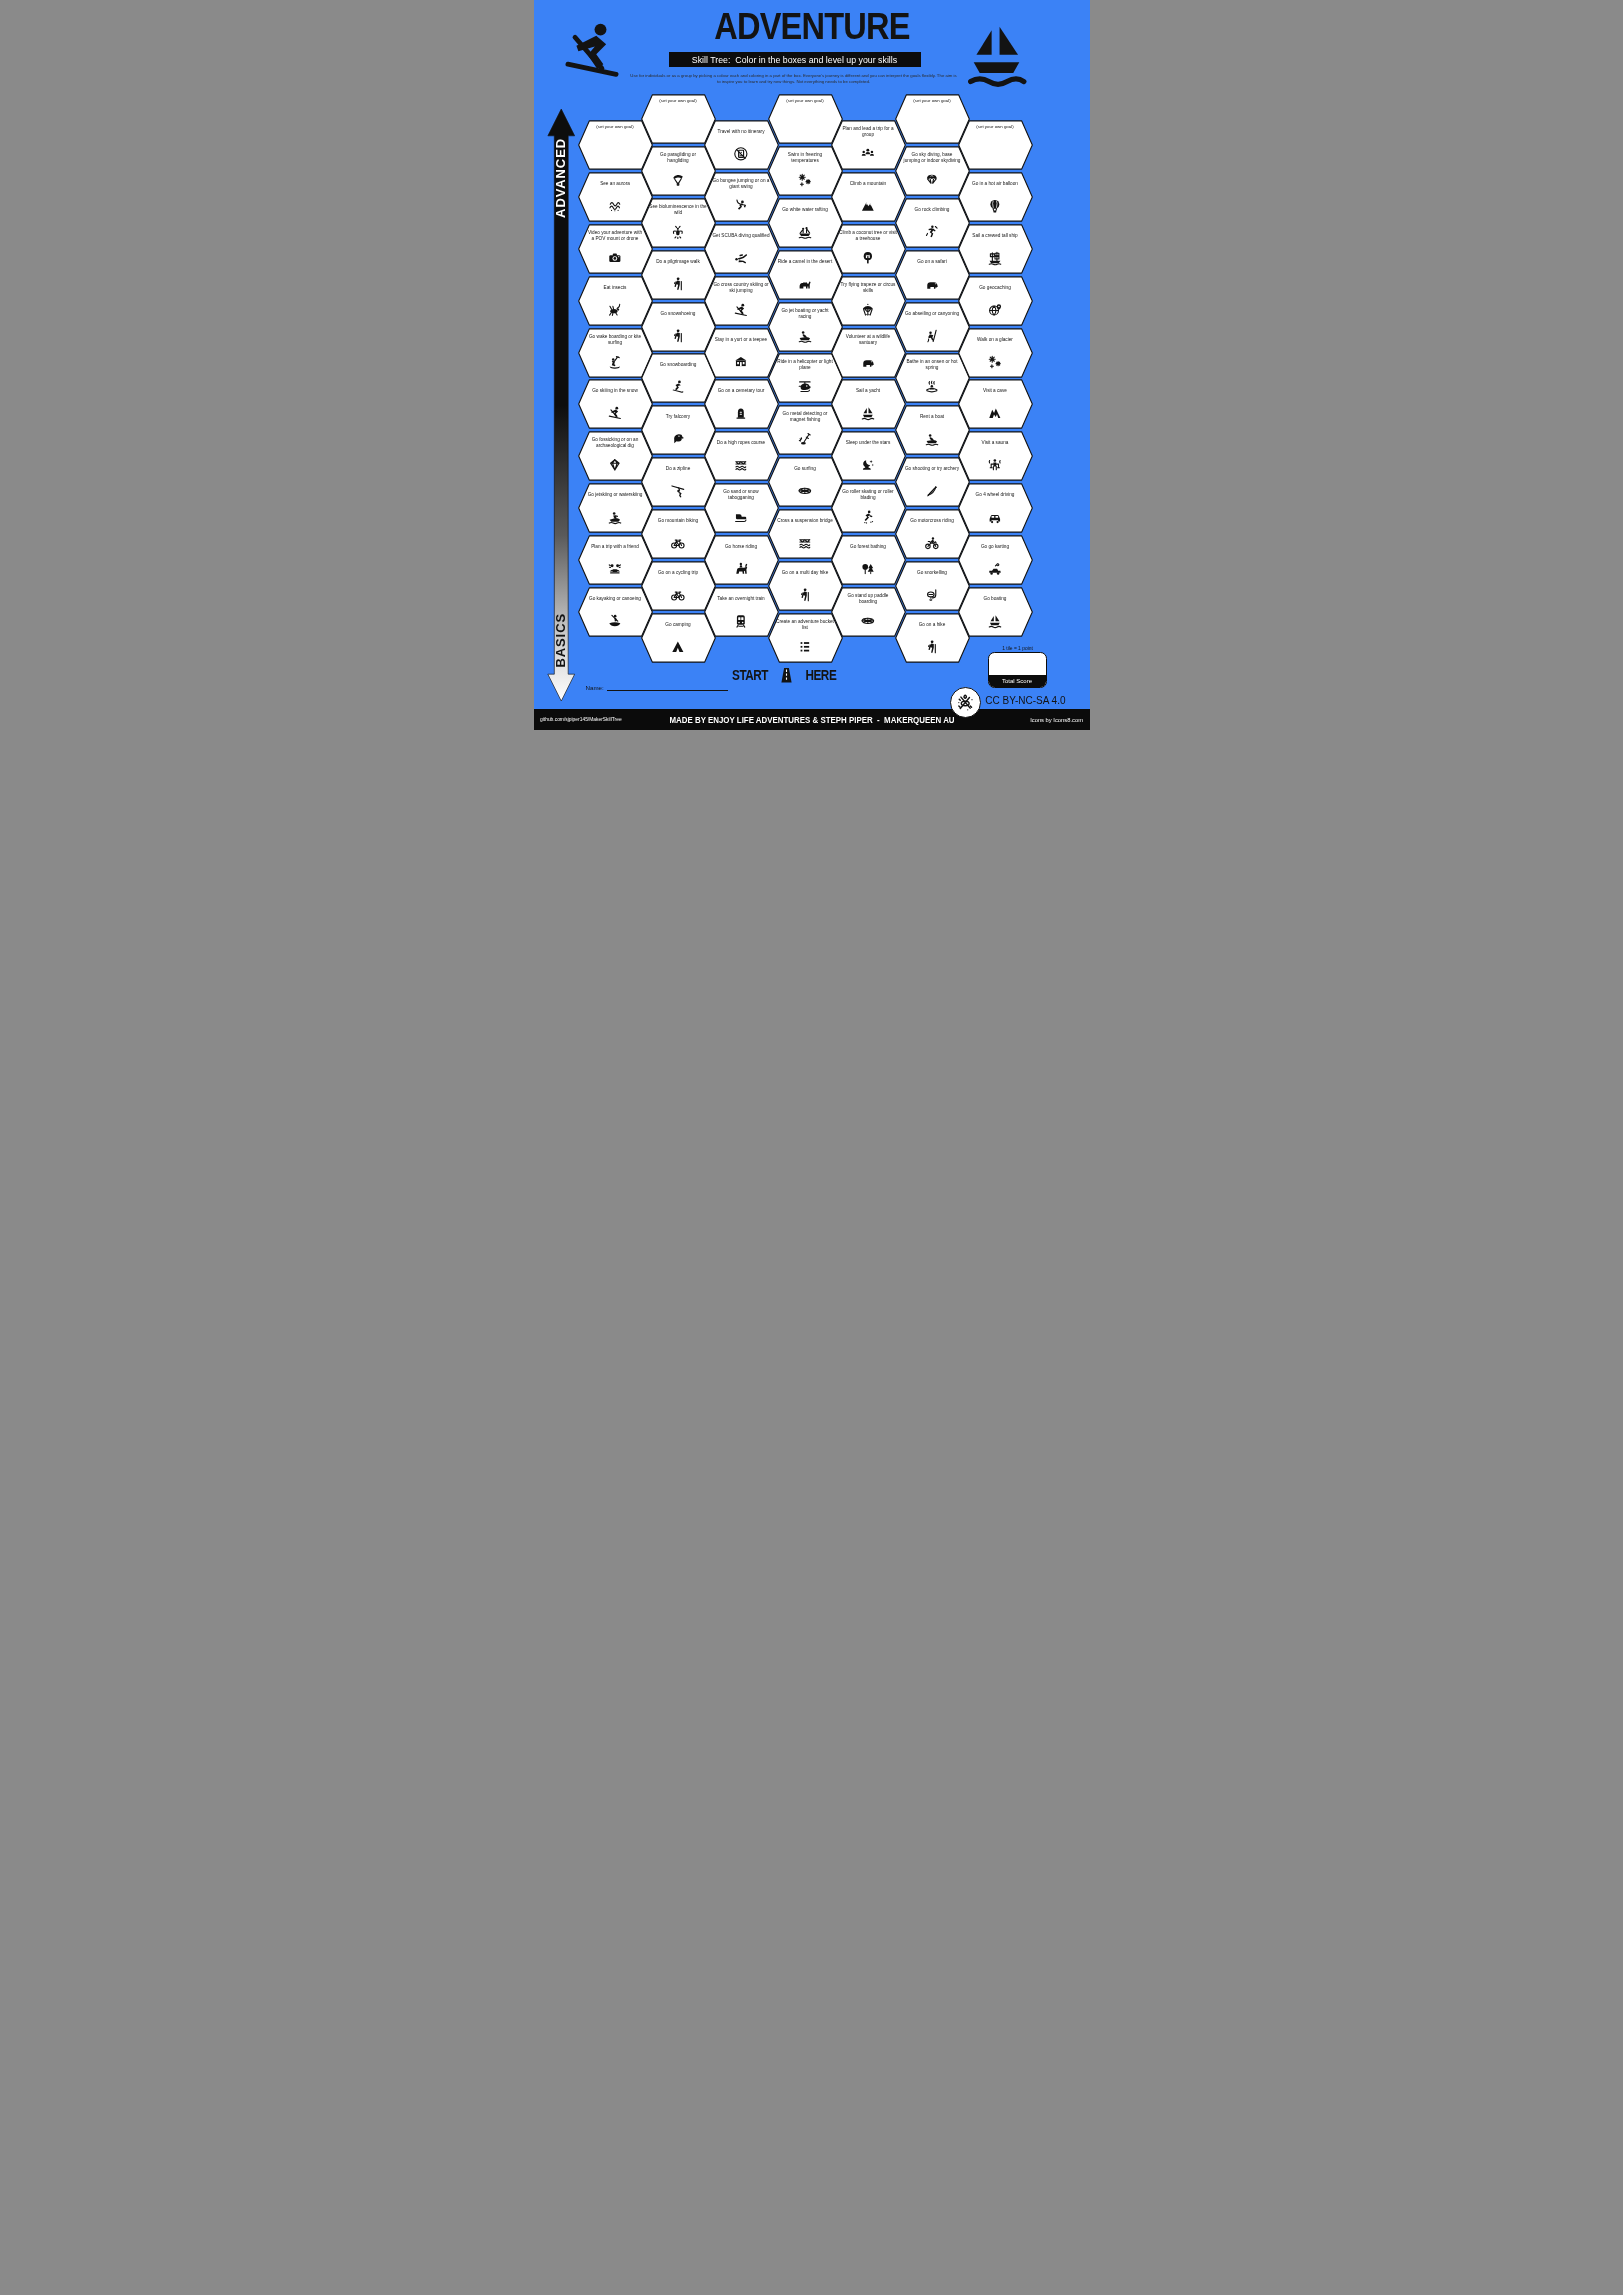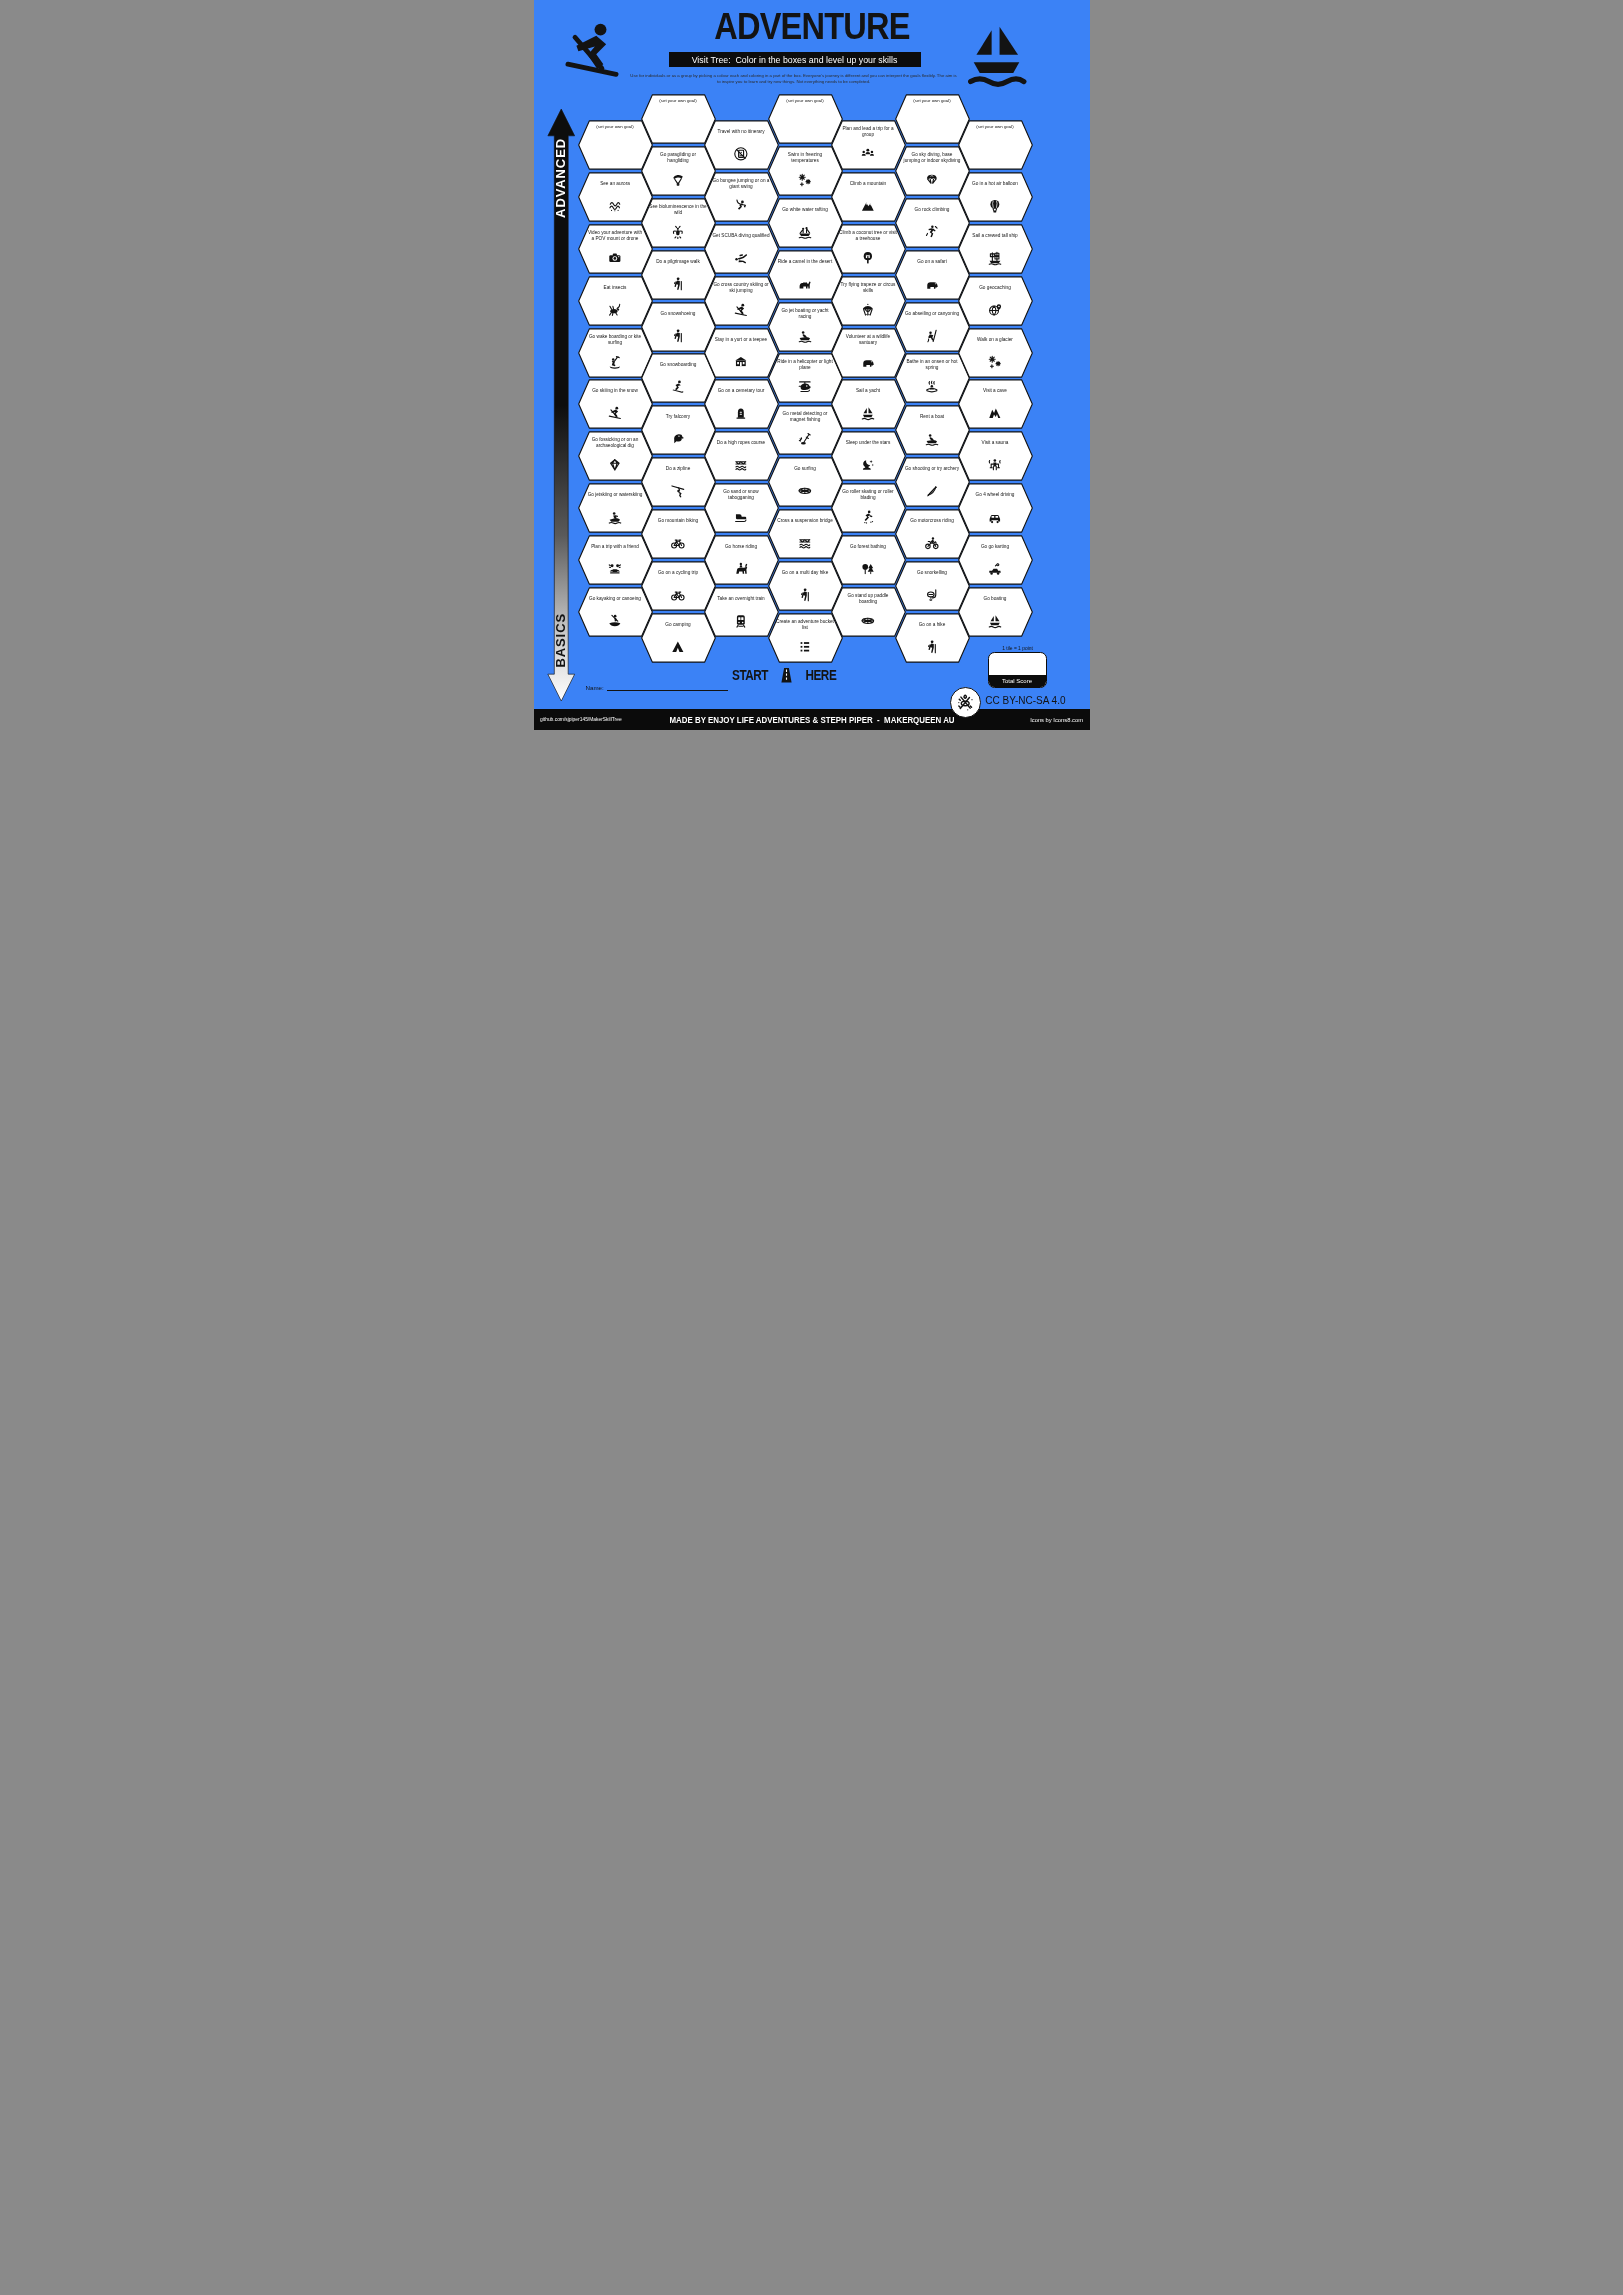--- a/index.html
+++ b/index.html
@@ -74,21 +74,21 @@
         <path class="s" d="M6 7.5 L15.5 18.5"></path>
       </svg></div>
   <div class="hdr-ic" id="boat-hdr"><svg class="ic" viewBox="0 0 24 24">
         <path class="f" d="M10.4 4.5 L5.4 12.6 h5 z"></path>
         <path class="f" d="M13 3.4 l6.1 9.2 h-6.1 z"></path>
         <path class="f" d="M4.5 15 h15 l-2 3.6 h-11 z"></path>
         <path class="s" d="M3.5 21.4 q3 -1.8 6 0 t6 0 t5.5 0"></path>
       </svg></div>
   <div class="title">ADVENTURE</div>
   <div class="subtitle-bar">
-    <span>Visit Tree:  Color in the boxes and level up your skills</span>
+    <span>Skill Tree:  Color in the boxes and level up your skills</span>
   </div>
   <div class="instructions">Use for individuals or as a group by picking a colour each and coloring in a part of the box.  Everyone's journey is different and you can interpret the goals flexibly.  The aim is to inspire you to learn and try new things. Not everything needs to be completed.</div>
 
   <div class="axis">
     <svg viewBox="0 0 66 1280" preserveAspectRatio="none">
       <defs>
         <linearGradient id="lvl" x1="0" y1="0" x2="0" y2="1">
           <stop offset="0" stop-color="#0d0d0d"></stop>
             <stop offset="0.5" stop-color="#0d0d0d"></stop>
           <stop offset="0.72" stop-color="#5a5a5a"></stop>

